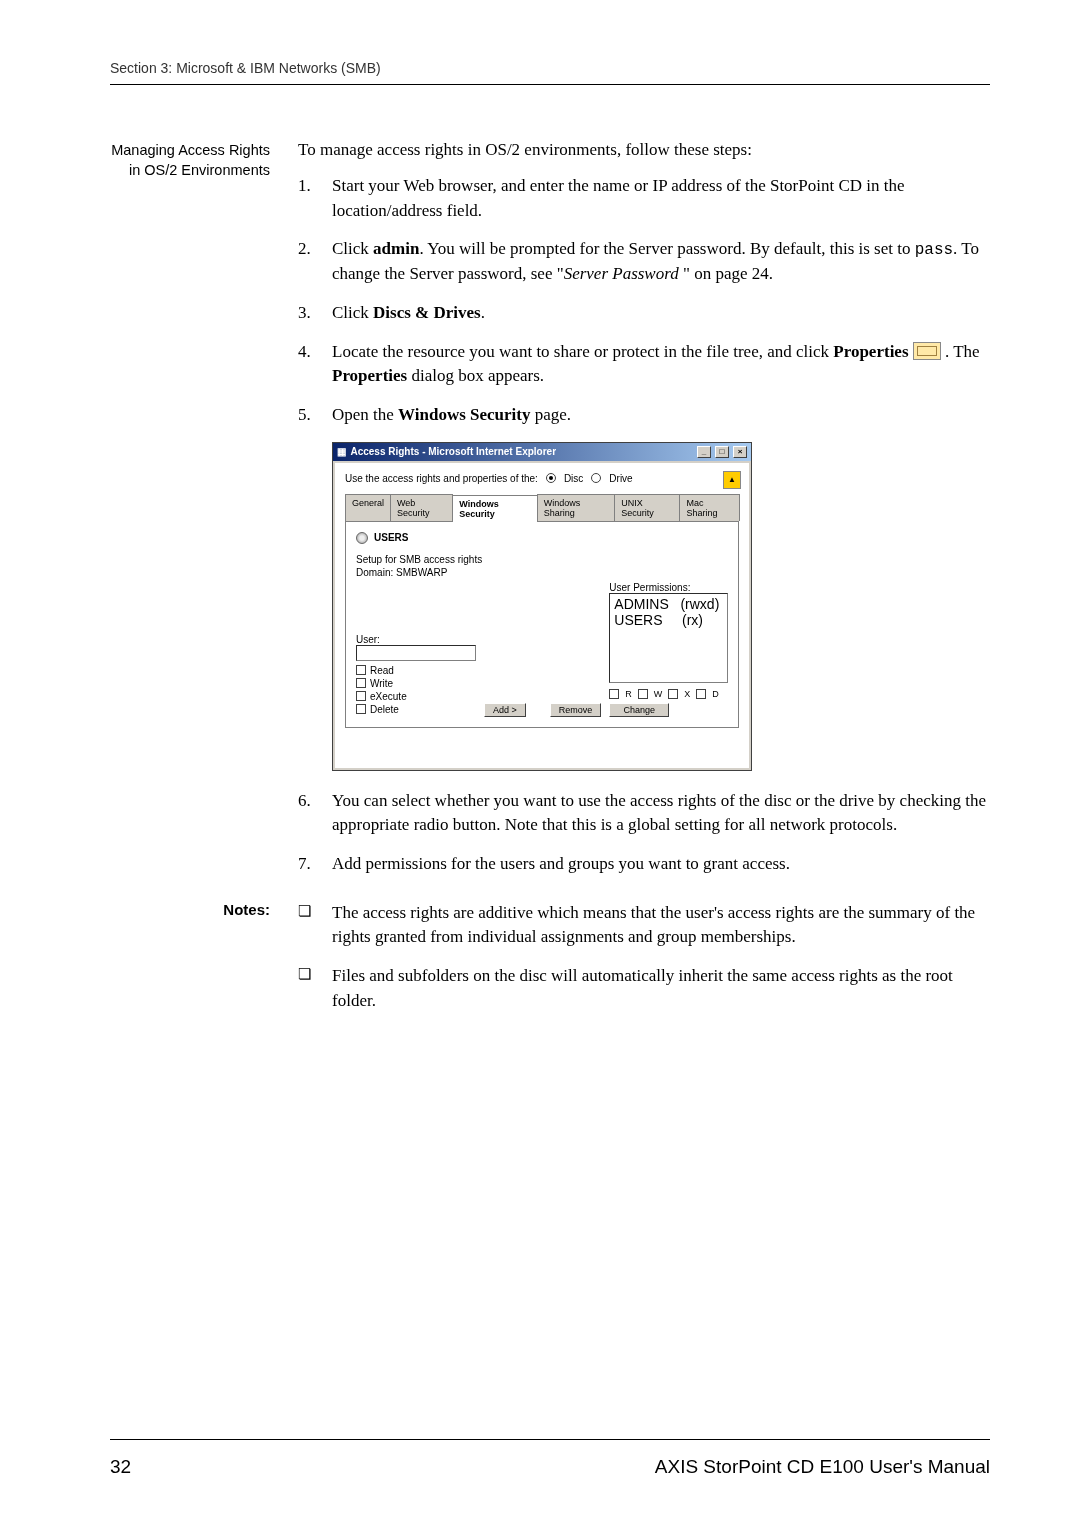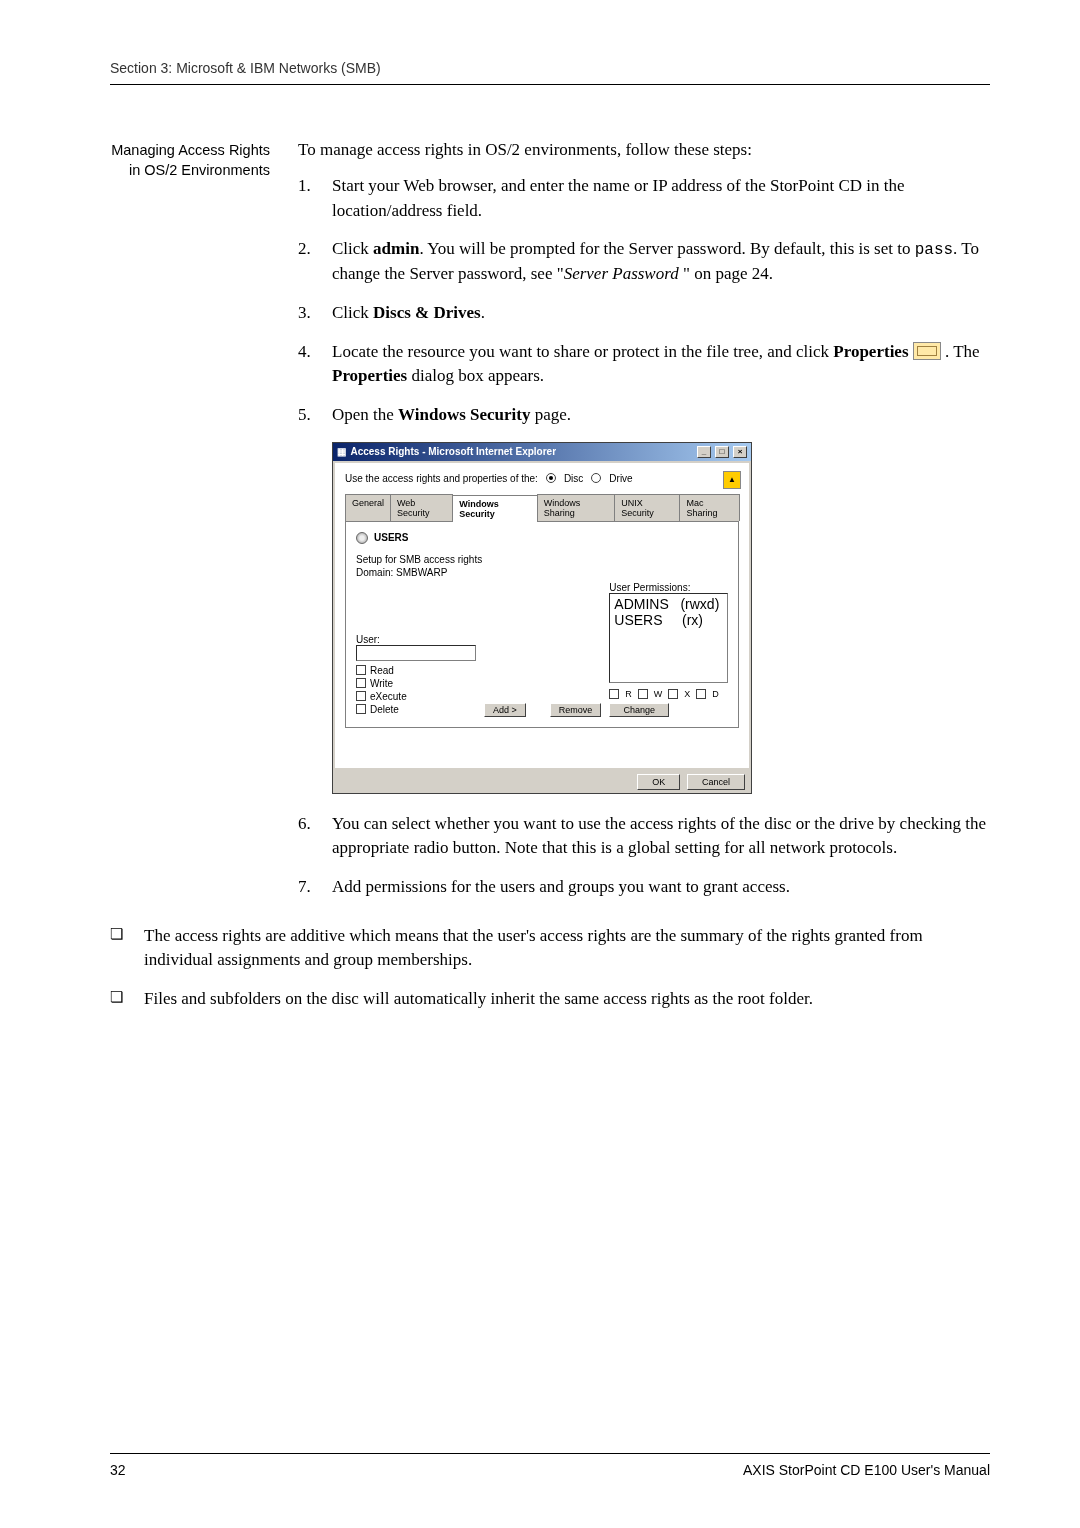--- a/index.html
+++ b/index.html
@@ -166,25 +166,25 @@
     font-size: 17px;
     font-family: 'Adobe Garamond Pro', Garamond, Georgia, serif;
     position: relative;
   }
   .step8::before { content: "8."; position:absolute; left:0; }
 
   .footer {
     position: absolute;
     left: 110px; right: 90px; bottom: 50px;
     border-top: 1px solid #000;
-    padding-top: 8px;
+    padding-top: 16px;
     display: flex;
     justify-content: space-between;
     font-family: Arial, Helvetica, sans-serif;
-    font-size: 14px;
+    font-size: 19px;
   }
 </style>
 </head>
 <body>
 
 <div class="section-header">Section 3: Microsoft &amp; IBM Networks (SMB)</div>
 
 <div class="content-row">
   <div class="left-col">Managing Access Rights in OS/2 Environments</div>
   <div class="right-col">
@@ -277,35 +277,32 @@
                   <span class="chk"></span>
                     <span>X</span>
                   <span class="chk"></span>
                     <span>D</span>
                 </div>
                 <div class="btn3d" style="width:60px;text-align:center;">Change</div>
               </div>
             </div>
           </div>
         </div>
-        <div class="bottom-btns">
-          <span class="btn3d">OK</span>
-          <span class="btn3d">Cancel</span>
-        </div>
       </div>
     </div>
 
     <ol class="steps" start="6" style="counter-reset: step 5;">
       <li>You can select whether you want to use the access rights of the disc or the drive by checking the appropriate radio button. Note that this is a global setting for all network protocols.</li>
       <li>Add permissions for the users and groups you want to grant access.</li>
     </ol>
   </div>
 </div>
 
 <div class="notes-row">
+  <div class="notes-label">Notes:</div>
   <div style="flex:1;">
     <ul class="notes">
       <li>The access rights are additive which means that the user's access rights are the summary of the rights granted from individual assignments and group memberships.</li>
       <li>Files and subfolders on the disc will automatically inherit the same access rights as the root folder.</li>
     </ul>
   </div>
 </div>
 
 <div class="footer">
   <span>32</span>

